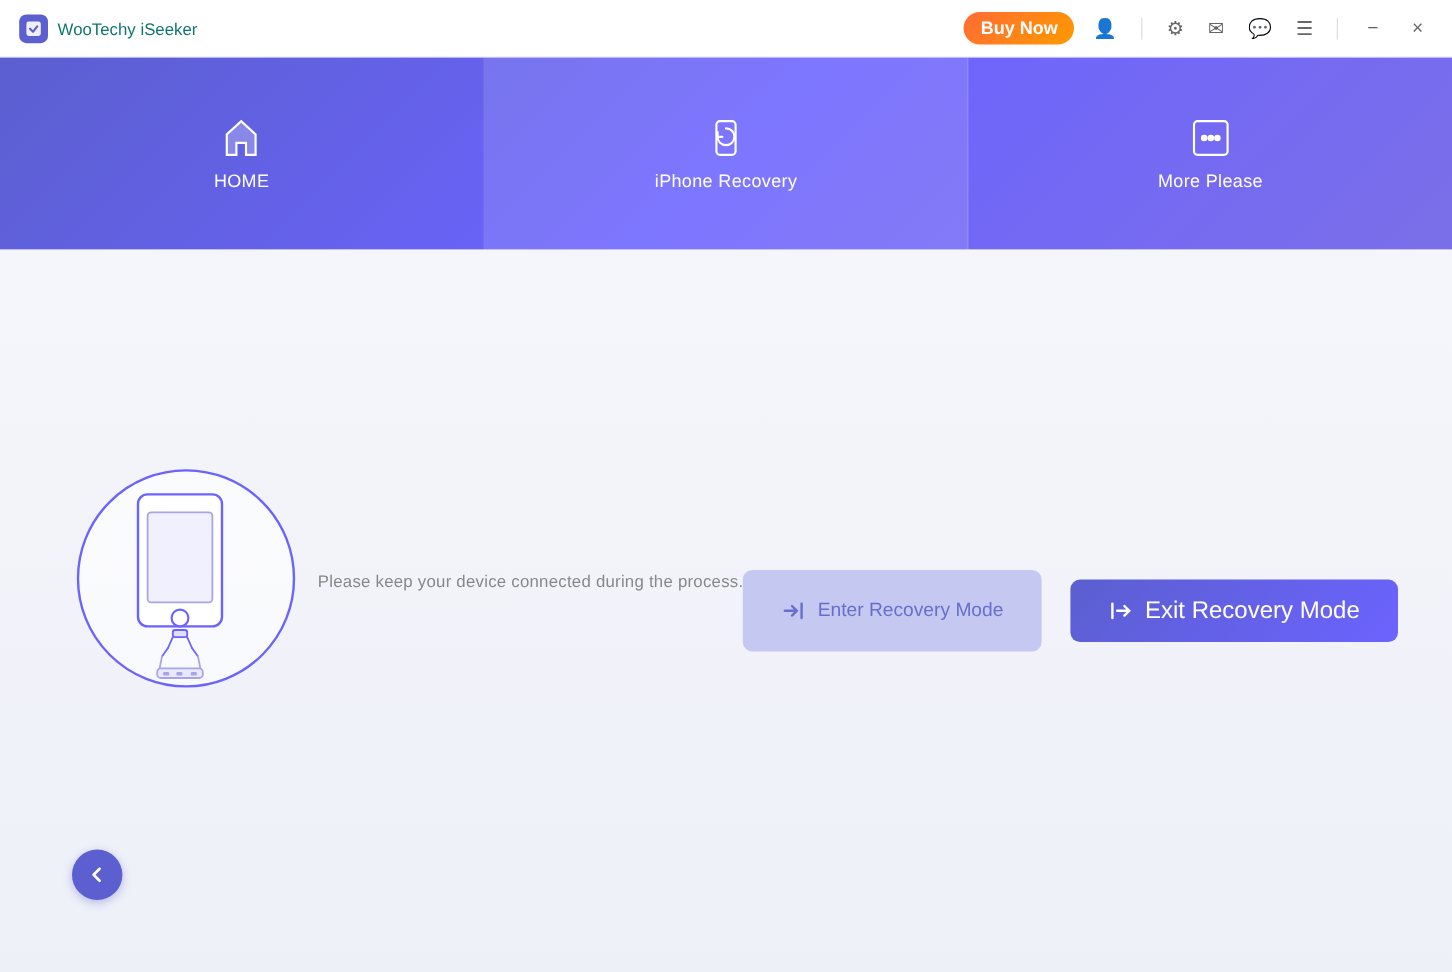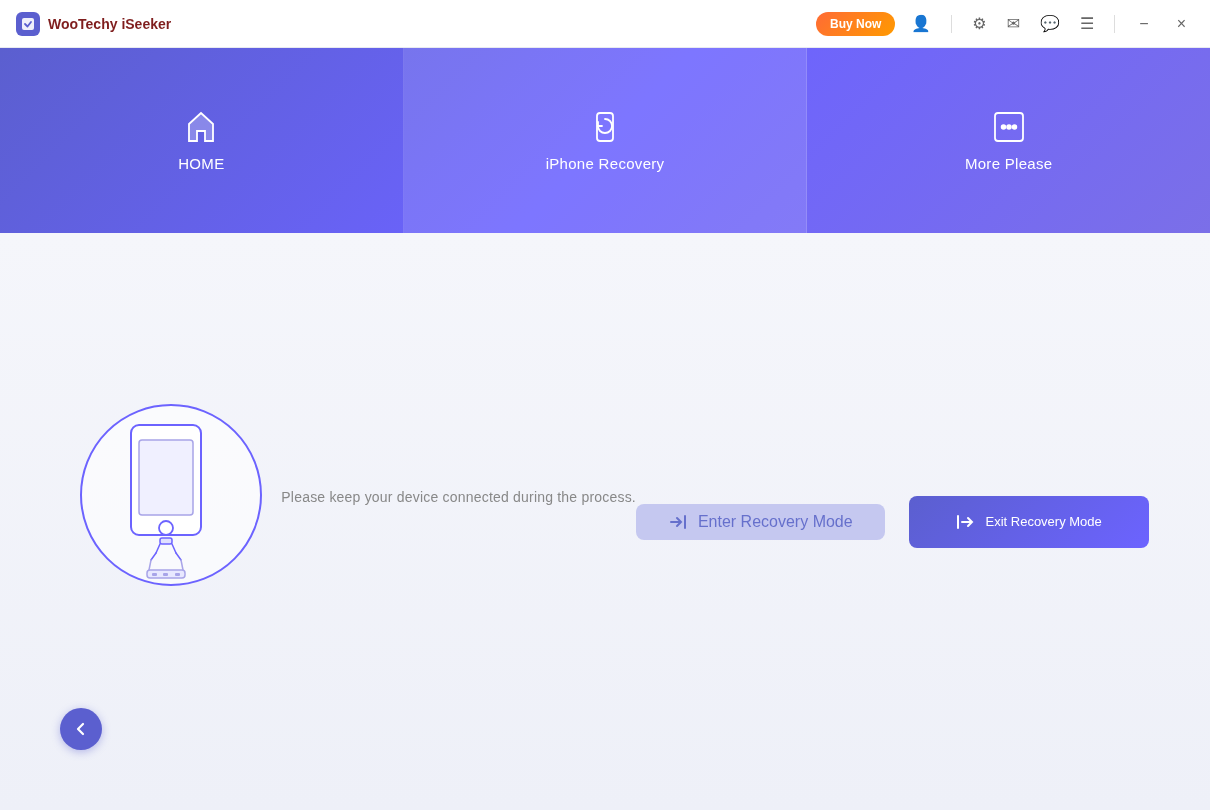--- a/index.html
+++ b/index.html
@@ -29,36 +29,36 @@
       background: #5b5fcf;
       border-radius: 6px;
       display: flex;
       align-items: center;
       justify-content: center;
       margin-right: 8px;
     }
     .title-bar-logo svg { width: 16px; height: 16px; }
     .title-bar-title {
       font-size: 14px;
-      color: #7f1d1d;
-      font-weight: 700;
+      color: #0f766e;
+      font-weight: 400;
       flex: 1;
     }
     .title-bar-right {
       display: flex;
       align-items: center;
       gap: 12px;
     }
     .buy-now-btn {
       background: linear-gradient(135deg, #ff6b35, #ff9a00);
       color: white;
       border: none;
       border-radius: 14px;
       padding: 5px 14px;
-      font-size: 12px;
+      font-size: 15px;
       font-weight: 600;
       cursor: pointer;
     }
     .title-bar-icon {
       color: #666;
       font-size: 16px;
       cursor: pointer;
       padding: 4px;
     }
     .title-bar-sep {
@@ -70,21 +70,21 @@
     .win-btn {
       color: #666;
       font-size: 16px;
       cursor: pointer;
       padding: 4px 8px;
     }
 
     
     .nav-bar {
       background: linear-gradient(135deg, #5b5fcf 0%, #6c63ff 50%, #7b6fe8 100%);
-      height: 185px;
+      height: 160px;
       display: flex;
       flex-shrink: 0;
     }
     .nav-item {
       flex: 1;
       display: flex;
       flex-direction: column;
       align-items: center;
       justify-content: center;
       cursor: pointer;
@@ -143,38 +143,38 @@
       display: flex;
       gap: 24px;
       align-items: center;
     }
     .btn-enter {
       background: #c5c8f0;
       color: #6670cc;
       border: none;
       border-radius: 8px;
       padding: 0 32px;
-      height: 36px;
+      height: 68px;
       font-size: 16px;
       font-weight: 500;
       cursor: pointer;
       display: flex;
       align-items: center;
       gap: 10px;
       min-width: 240px;
       justify-content: center;
     }
     .btn-exit {
       background: linear-gradient(135deg, #5b5fcf, #6c63ff);
       color: white;
       border: none;
       border-radius: 8px;
       padding: 0 32px;
       height: 52px;
-      font-size: 13px;
+      font-size: 20px;
       font-weight: 500;
       cursor: pointer;
       display: flex;
       align-items: center;
       gap: 10px;
       min-width: 240px;
       justify-content: center;
     }
 
     

